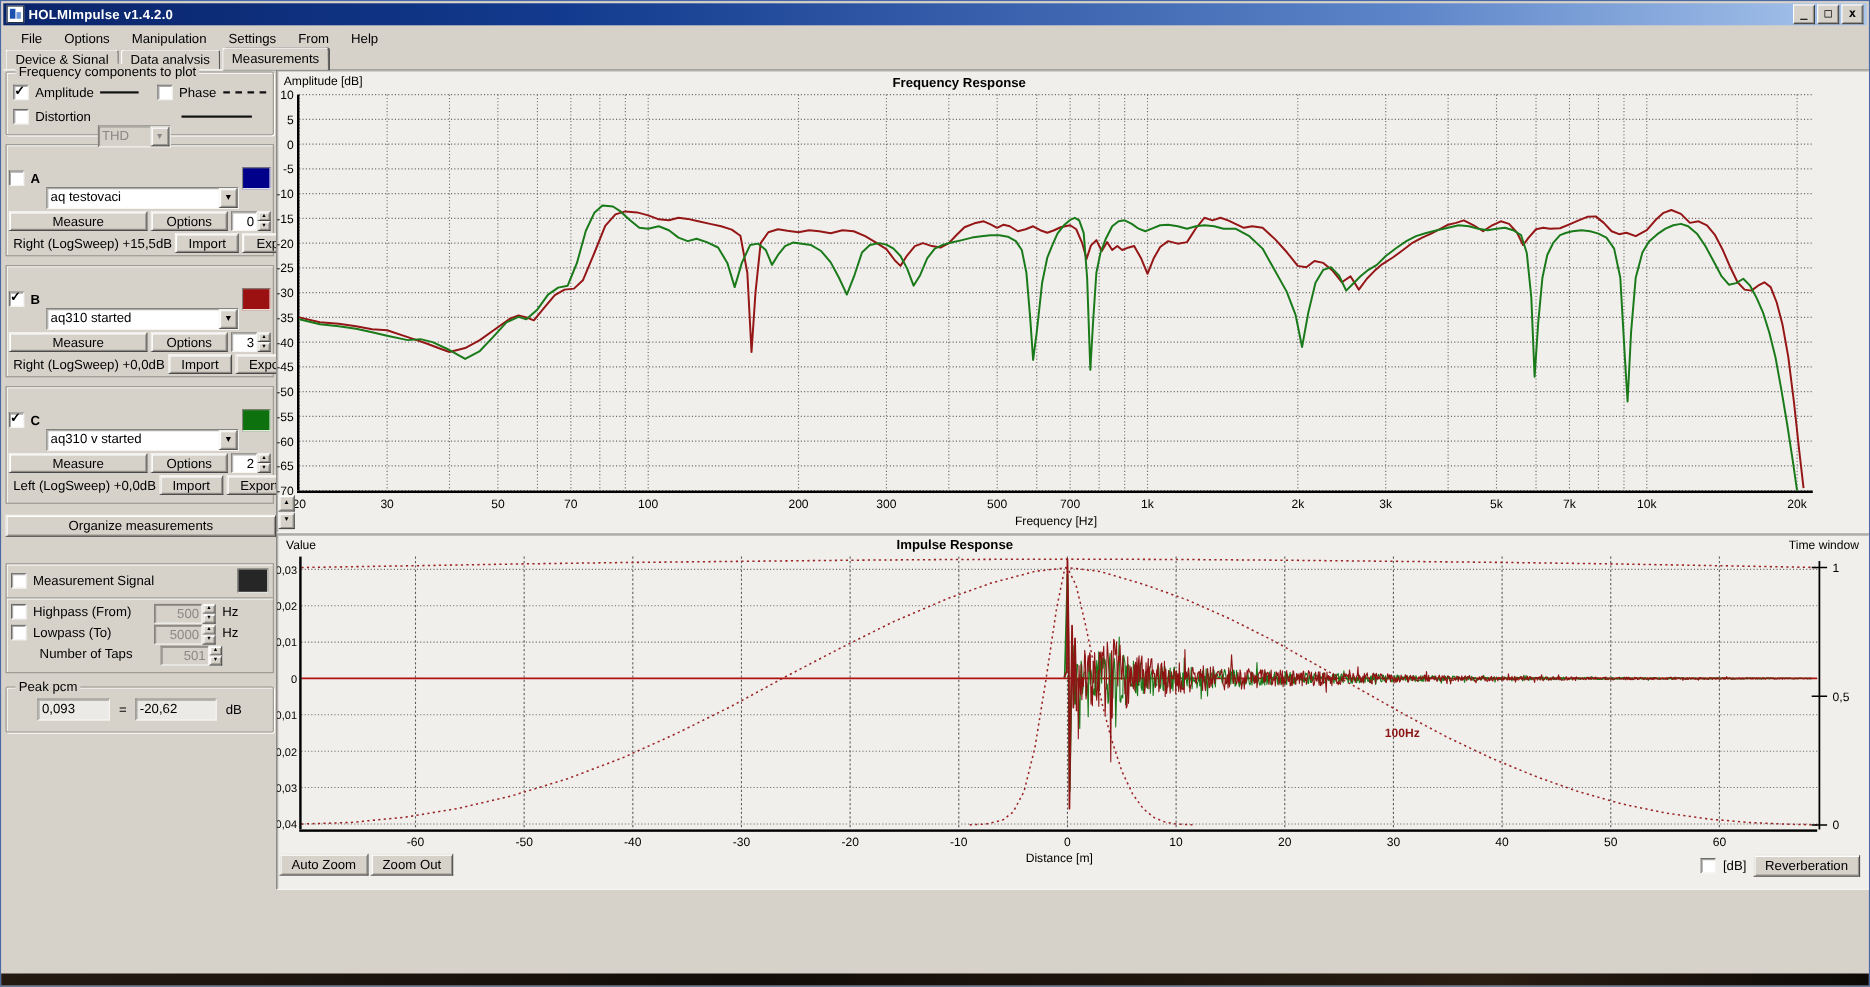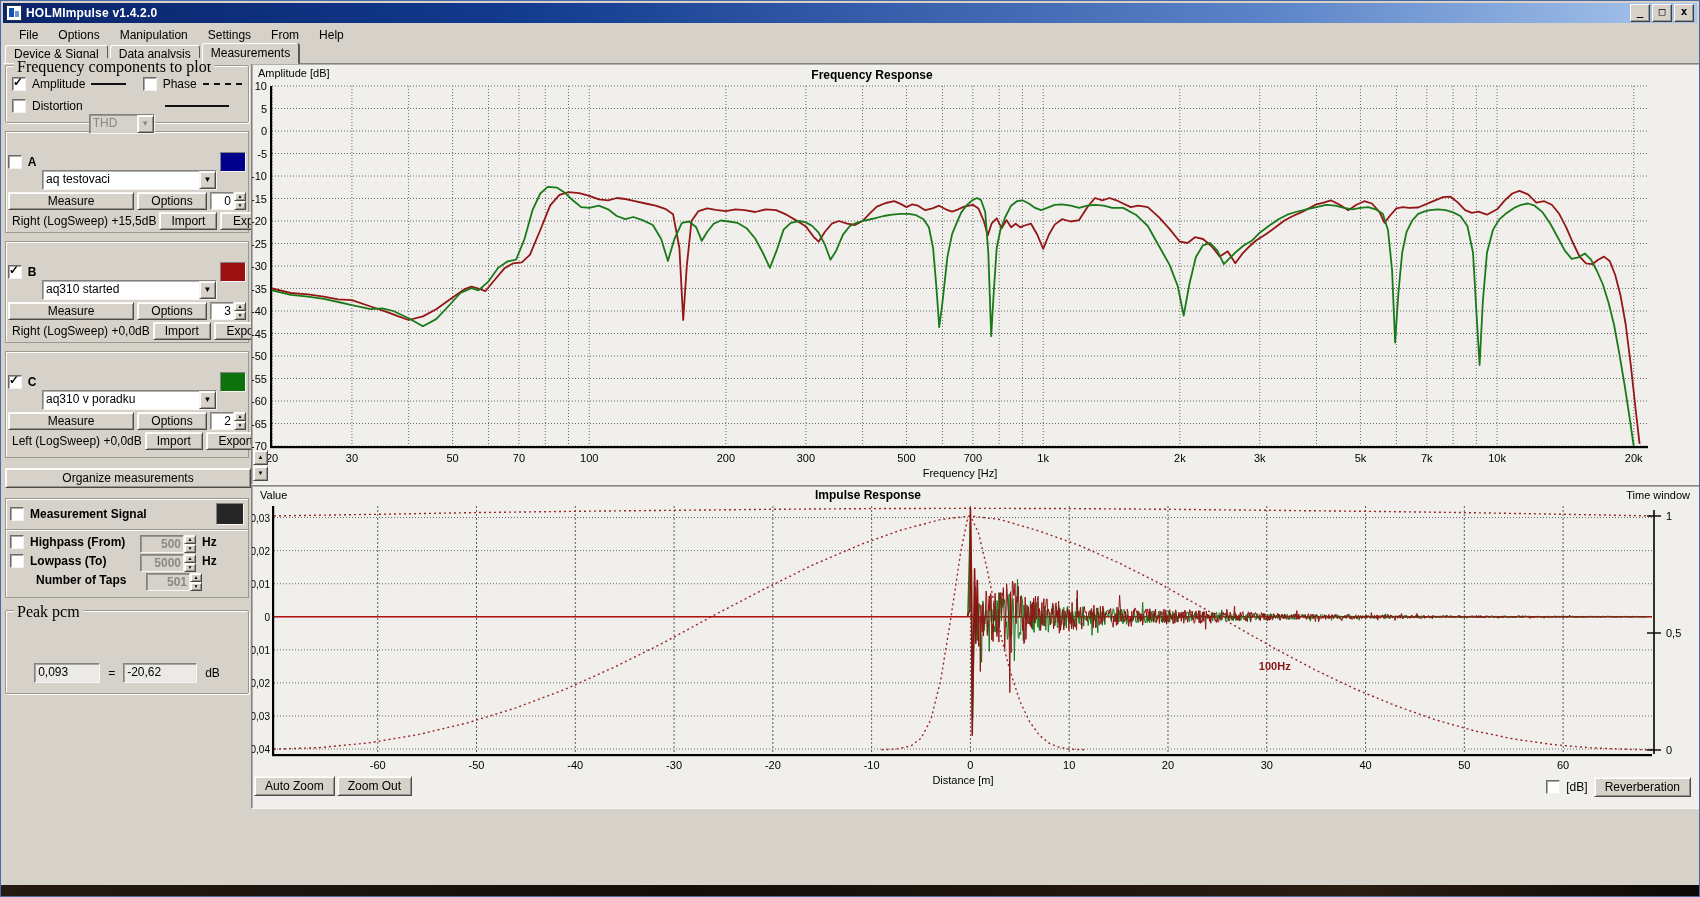--- a/index.html
+++ b/index.html
@@ -31,49 +31,49 @@
     box-shadow:inset 1px 1px 0 #fff, inset -1px -1px 0 #98948c;}
   .btn{display:inline-block;text-align:center;font-size:12px;padding:1px 6px;cursor:default;white-space:nowrap;}
   .cb{position:relative;flex:0 0 auto;width:12px;height:12px;background:#fff;border:1px solid;
     border-color:#6d6b66 #f3f2ef #f3f2ef #6d6b66;box-shadow:inset 1px 1px 0 rgba(40,40,40,.4);}
   .cb .checkmark{display:none;position:absolute;top:-3px;left:0px;font-size:12px;font-weight:bold;color:#000;}
   .cb.checked .checkmark{display:block;}
   
   .leftpanel{position:absolute;left:4px;top:64px;width:244px;height:794px;}
   .groupbox{position:relative;border:1px solid #9a978f;box-shadow:1px 1px 0 #fff, inset 1px 1px 0 #fff;
     border-radius:2px;margin-bottom:8px;padding:8px 6px 6px 6px;}
-  .groupbox .legend{position:absolute;top:-8px;left:8px;background:#d6d2ca;padding:0 3px;font-size:16px;font-family:Liberation Serif, serif;}
+  .groupbox .legend{position:absolute;top:-8px;left:8px;background:#d6d2ca;padding:0 3px;font-size:12px;}
   .fc-row{display:flex;align-items:center;height:20px;gap:6px;}
   .line-sample{border-top:2px solid #111;height:0;}
   .line-dashed{border-top:2px dashed #111;}
   .meas-block{border:1px solid #9a978f;box-shadow:inset 1px 1px 0 #fff;margin-bottom:8px;padding:2px;background:#d6d2ca;}
   .mb-row{display:flex;align-items:center;gap:3px;margin-bottom:2px;}
   .mb-id{font-weight:bold;width:14px;text-align:center;}
   .combo{flex:1;display:flex;align-items:flex-start;height:18px;background:#fff;border:1px solid;
     border-color:#84827c #f6f5f2 #f6f5f2 #84827c;box-shadow:inset 1px 1px 0 rgba(60,60,55,.4);margin-top:36px;}
   .combo-text{flex:1;padding:1px 3px;font-size:12px;white-space:nowrap;overflow:hidden;}
   .combo-btn{width:15px;font-size:8px;line-height:16px;text-align:center;flex:0 0 auto;}
   .swatch{width:24px;height:18px;flex:0 0 auto;border:1px solid;border-color:#84827c #f6f5f2 #f6f5f2 #84827c;}
   .spin{display:flex;width:36px;height:18px;flex:0 0 auto;}
   .spin-val{flex:1;background:#fff;border:1px solid;border-color:#84827c #f6f5f2 #f6f5f2 #84827c;
     box-shadow:inset 1px 1px 0 rgba(60,60,55,.4);text-align:right;padding:1px 2px;font-size:12px;}
   .spin-ud{width:12px;display:flex;flex-direction:column;}
   .spin-ud span{flex:1;font-size:5px;line-height:7px;text-align:center;overflow:hidden;}
   .spin.disabled .spin-val{background:#d6d2ca;color:#8b8985;}
   .mb-status{flex:1;font-size:12px;padding-left:4px;white-space:nowrap;}
   .full-btn{display:block;width:100%;padding:2px 0;font-size:12px;text-align:center;}
-  .sig-outer{border:1px solid #9a978f;box-shadow:inset 1px 1px 0 #fff;margin-top:10px;font-weight:bold;}
+  .sig-outer{border:1px solid #9a978f;box-shadow:inset 1px 1px 0 #fff;margin-top:24px;}
   .sig-row1{display:flex;align-items:center;gap:6px;padding:4px;}
   .sig-sub{border-top:1px solid #9a978f;box-shadow:0 1px 0 #fff inset;padding:5px 4px;}
   .sig-line{display:flex;align-items:flex-start;gap:6px;height:19px;}
   .sig-label{width:104px;font-size:12px;}
   .sig-spacer{width:12px;flex:0 0 auto;}
   .sig-line .spin{width:56px;}
   .hz{font-size:12px;}
-  .peak-row{display:flex;align-items:center;gap:8px;justify-content:center;padding:2px 0 4px 0;margin-top:42px;}
+  .peak-row{display:flex;align-items:center;gap:8px;justify-content:center;padding:2px 0 4px 0;}
   .peak-field{width:58px;height:16px;background:#eceae6;border:1px solid;border-color:#84827c #f6f5f2 #f6f5f2 #84827c;
     box-shadow:inset 1px 1px 0 rgba(60,60,55,.4);padding:1px 3px;font-size:12px;}
   
   .chart-panel{position:absolute;background:#f0efec;border:1px solid;
     border-color:#84827c #f6f5f2 #f6f5f2 #84827c;box-shadow:inset 1px 1px 0 rgba(60,60,55,.35);}
   #freq-panel{left:250px;top:62px;width:1447px;height:420px;}
   #imp-panel{left:250px;top:484px;width:1447px;height:322px;}
   svg{display:block;}
   .scrollbtns{position:absolute;left:1px;top:386px;width:13px;}
   .sb{width:13px;height:13px;font-size:6px;line-height:12px;text-align:center;margin-bottom:1px;}
@@ -200,21 +200,21 @@
       </div>
     </div>
 
     <div class="meas-block">
       <div class="mb-row">
         <span class="cb checked">
             <span class="checkmark">✓</span>
           </span>
         <span class="mb-id">C</span>
         <span class="combo">
-          <span class="combo-text">aq310 v poradku</span>
+          <span class="combo-text">aq310 v started</span>
           <span class="combo-btn raised">▼</span>
         </span>
         <span class="swatch" style="background: rgb(13, 114, 13);"></span>
       </div>
       <div class="mb-row">
         <span class="btn raised" style="flex:1">Measure</span>
         <span class="btn raised" style="flex:0 0 56px">Options</span>
         <span class="spin">
           <span class="spin-val">2</span>
           <span class="spin-ud">

